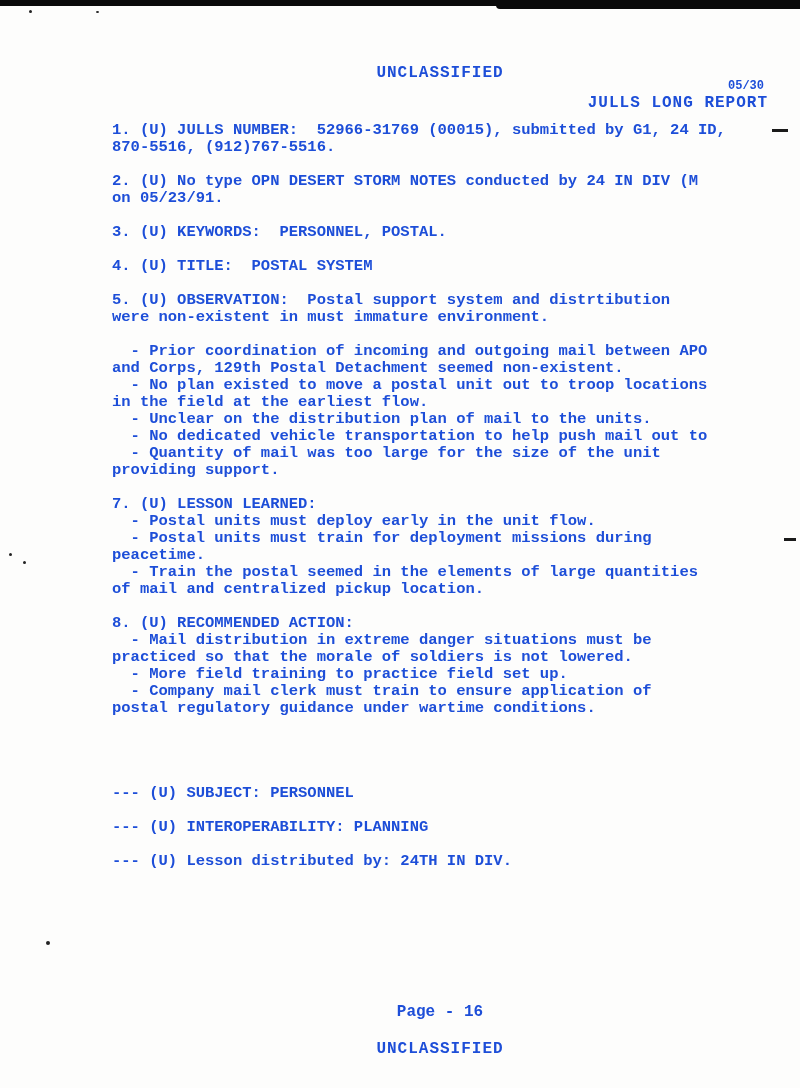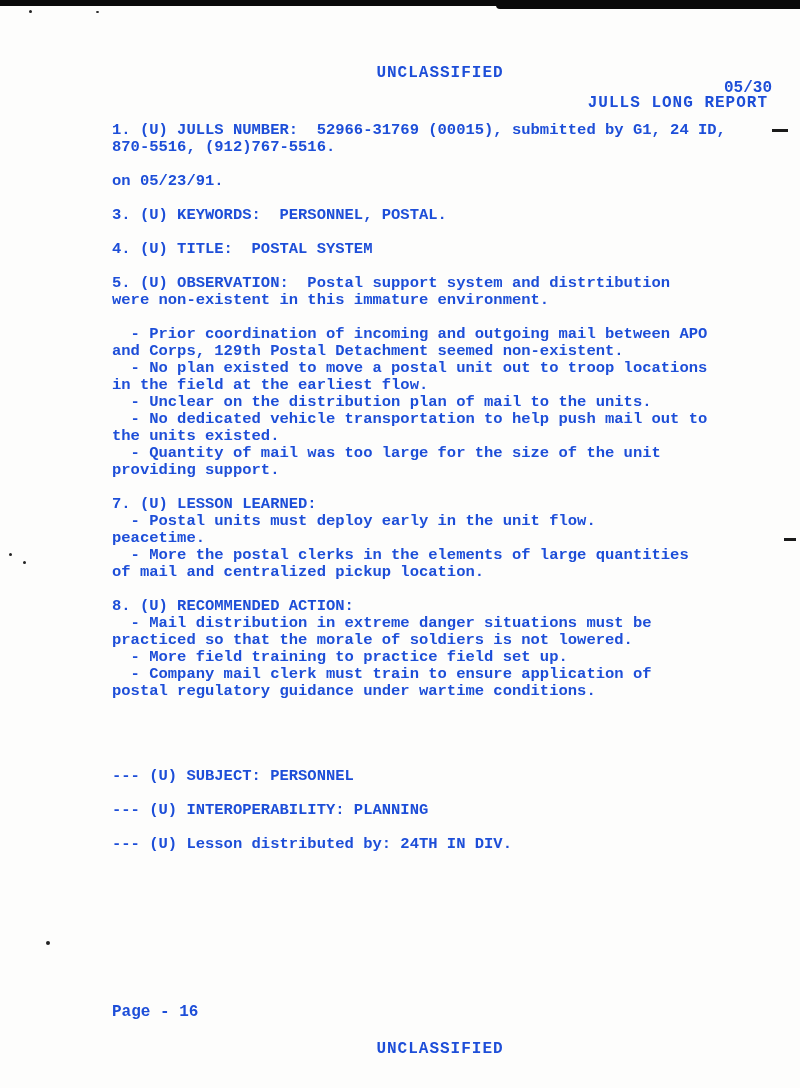--- a/index.html
+++ b/index.html
@@ -71,42 +71,42 @@
     top: 94px;
     left: 0;
     width: 100%;
     text-align: right;
     font-size: 16px;
     letter-spacing: 1px;
   }
   .date-stamp {
     position: absolute;
     top: 79px;
-    right: 28px;
-    font-size: 16px;
+    right: 36px;
+    font-size: 12px;
   }
   .body-block {
     position: absolute;
     top: 122px;
     left: 0;
     width: 100%;
     font-size: 15.5px;
     line-height: 17px;
   }
   .body-block .line {
     white-space: pre;
     min-height: 17px;
     font-family: Liberation Mono, monospace;
   }
   .footer-page {
     position: absolute;
     top: 1003px;
     left: 0;
     width: 100%;
-    text-align: left;
+    text-align: center;
     font-size: 16px;
   }
   .footer-class {
     position: absolute;
     top: 1040px;
     left: 0;
     width: 100%;
     text-align: center;
     font-size: 16px;
     letter-spacing: 1px;
@@ -127,43 +127,44 @@
   <div class="artifact-dash dash-a"></div>
   <div class="artifact-dash dash-b"></div>
 
   <div class="content">
     <div class="header-class">UNCLASSIFIED</div>
     <div class="header-title">JULLS LONG REPORT</div>
     <div class="body-block">
         <div class="line">1. (U) JULLS NUMBER:  52966-31769 (00015), submitted by G1, 24 ID,</div>
         <div class="line">870-5516, (912)767-5516.</div>
         <div class="line">&nbsp;</div>
+        <div class="line">2. (U) No type OPN DESERT STORM NOTES conducted by 24 IN DIV (M</div>
         <div class="line">on 05/23/91.</div>
         <div class="line">&nbsp;</div>
         <div class="line">3. (U) KEYWORDS:  PERSONNEL, POSTAL.</div>
         <div class="line">&nbsp;</div>
         <div class="line">4. (U) TITLE:  POSTAL SYSTEM</div>
         <div class="line">&nbsp;</div>
         <div class="line">5. (U) OBSERVATION:  Postal support system and distrtibution</div>
-        <div class="line">were non-existent in this immature environment.</div>
+        <div class="line">were non-existent in must immature environment.</div>
         <div class="line">&nbsp;</div>
         <div class="line">  - Prior coordination of incoming and outgoing mail between APO</div>
         <div class="line">and Corps, 129th Postal Detachment seemed non-existent.</div>
         <div class="line">  - No plan existed to move a postal unit out to troop locations</div>
         <div class="line">in the field at the earliest flow.</div>
         <div class="line">  - Unclear on the distribution plan of mail to the units.</div>
         <div class="line">  - No dedicated vehicle transportation to help push mail out to</div>
-        <div class="line">the units existed.</div>
         <div class="line">  - Quantity of mail was too large for the size of the unit</div>
         <div class="line">providing support.</div>
         <div class="line">&nbsp;</div>
         <div class="line">7. (U) LESSON LEARNED:</div>
         <div class="line">  - Postal units must deploy early in the unit flow.</div>
+        <div class="line">  - Postal units must train for deployment missions during</div>
         <div class="line">peacetime.</div>
-        <div class="line">  - More the postal clerks in the elements of large quantities</div>
+        <div class="line">  - Train the postal seemed in the elements of large quantities</div>
         <div class="line">of mail and centralized pickup location.</div>
         <div class="line">&nbsp;</div>
         <div class="line">8. (U) RECOMMENDED ACTION:</div>
         <div class="line">  - Mail distribution in extreme danger situations must be</div>
         <div class="line">practiced so that the morale of soldiers is not lowered.</div>
         <div class="line">  - More field training to practice field set up.</div>
         <div class="line">  - Company mail clerk must train to ensure application of</div>
         <div class="line">postal regulatory guidance under wartime conditions.</div>
         <div class="line">&nbsp;</div>
         <div class="line">&nbsp;</div>

